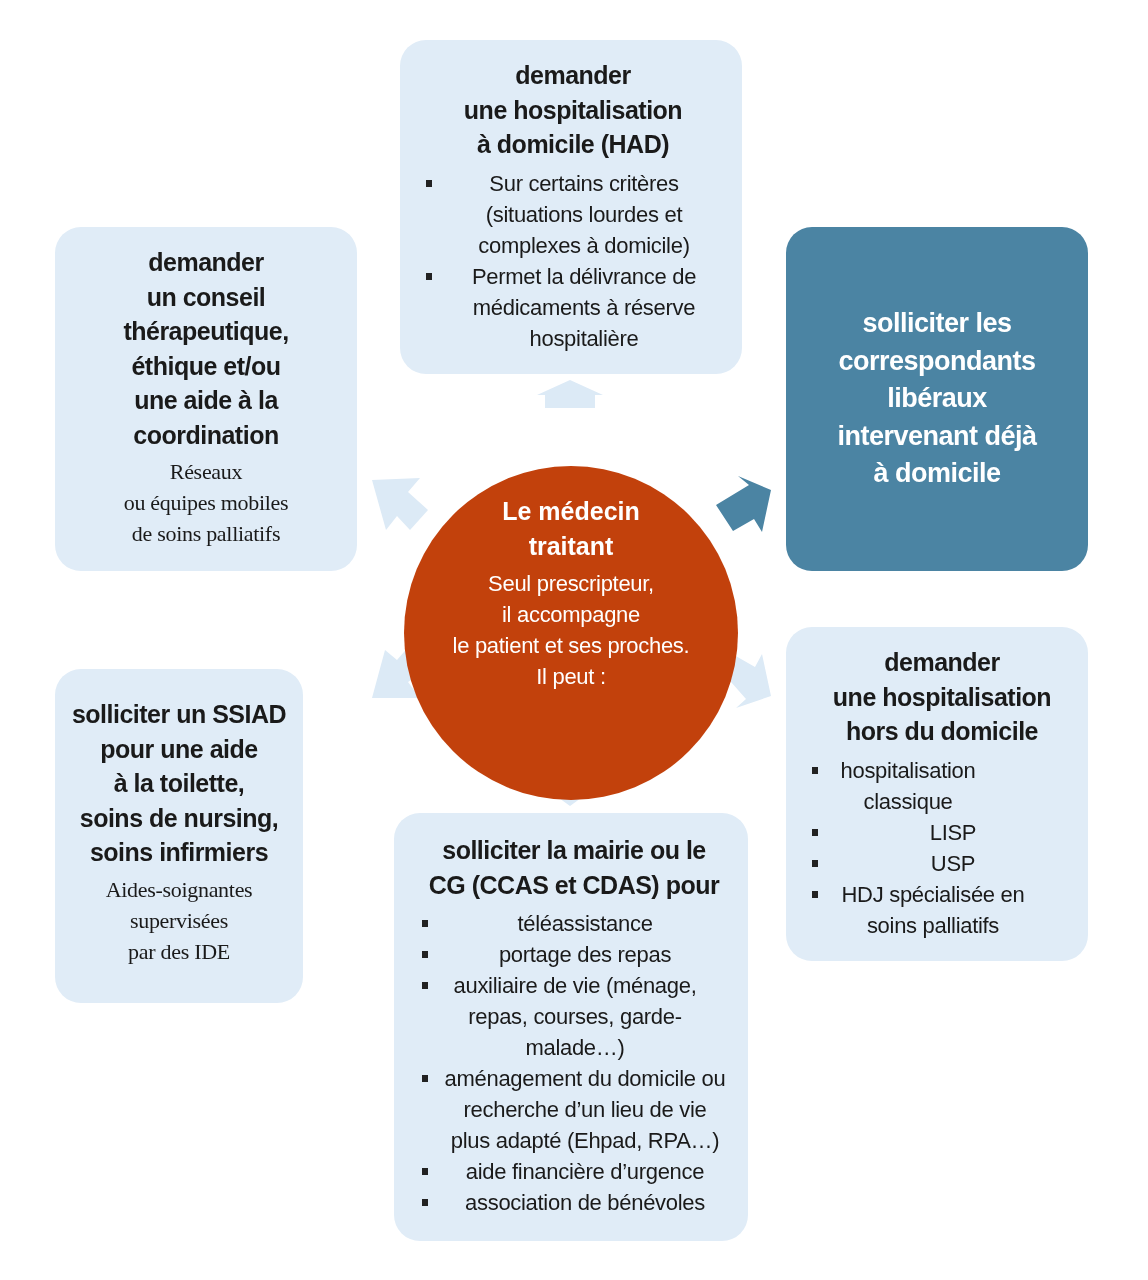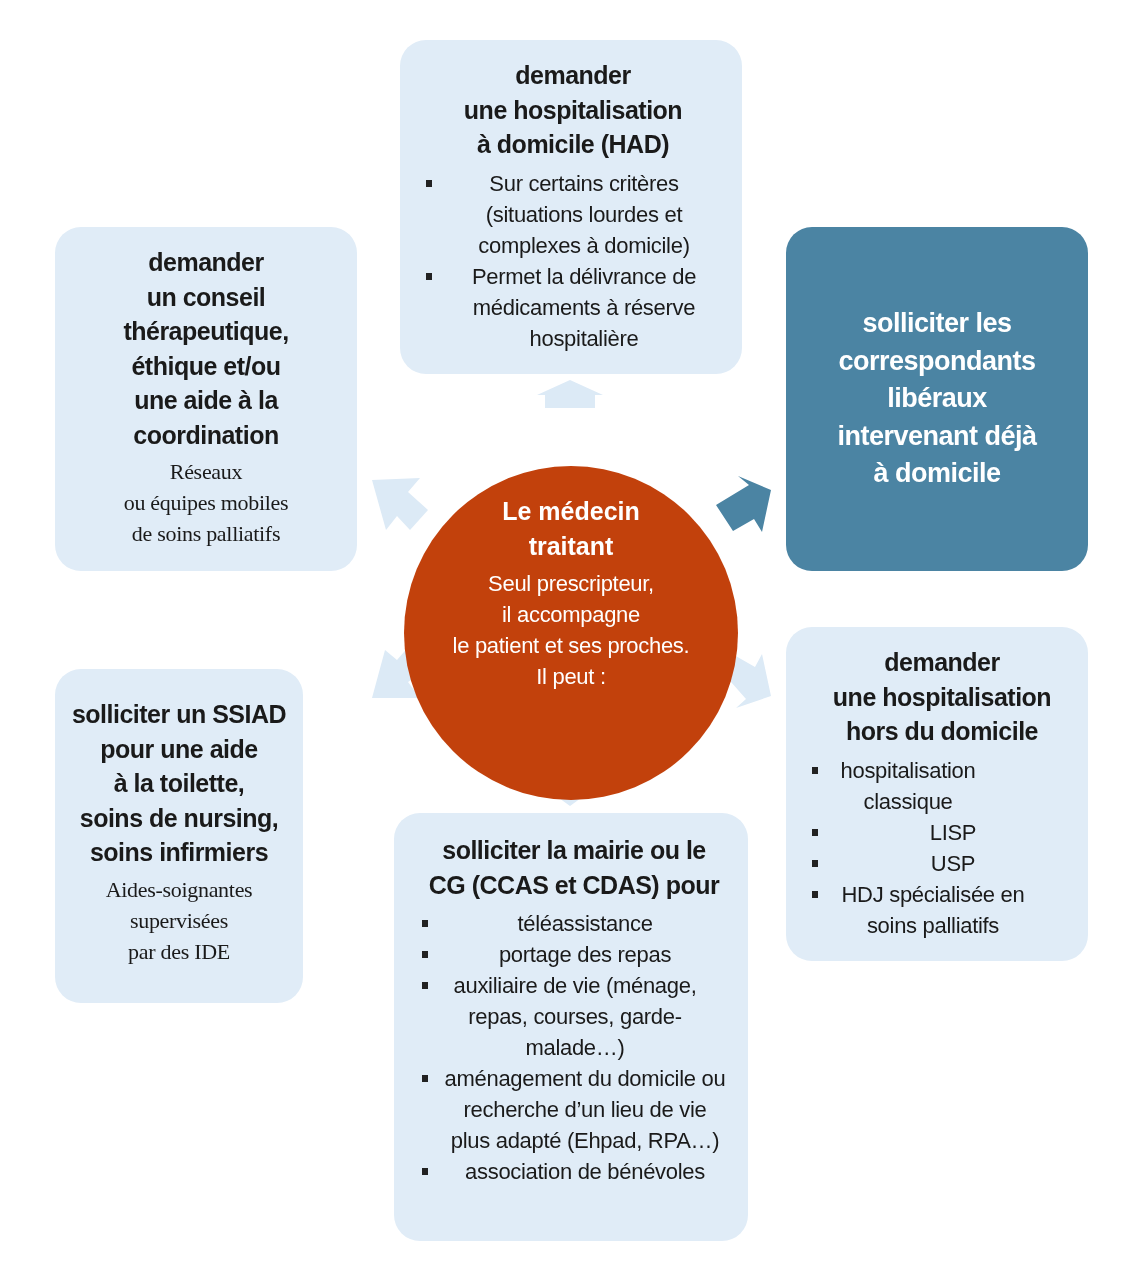--- a/index.html
+++ b/index.html
@@ -101,15 +101,16 @@
 </div>
 
 <div class="box" style="left:394px; top:813px; width:354px; height:428px; padding:20px 20px 0 26px;">
   <div class="title multiline">solliciter la mairie ou le
 CG (CCAS et CDAS) pour</div>
   <ul class="bullets">
     <li>téléassistance</li>
     <li>portage des repas</li>
     <li style="padding-right:20px;">auxiliaire de vie (ménage, repas, courses, garde-malade…)</li>
     <li>aménagement du domicile ou recherche d’un lieu de vie plus adapté (Ehpad, RPA…)</li>
+    <li>aide financière d’urgence</li>
     <li>association de bénévoles</li>
   </ul>
 </div>
 
 </body></html>

